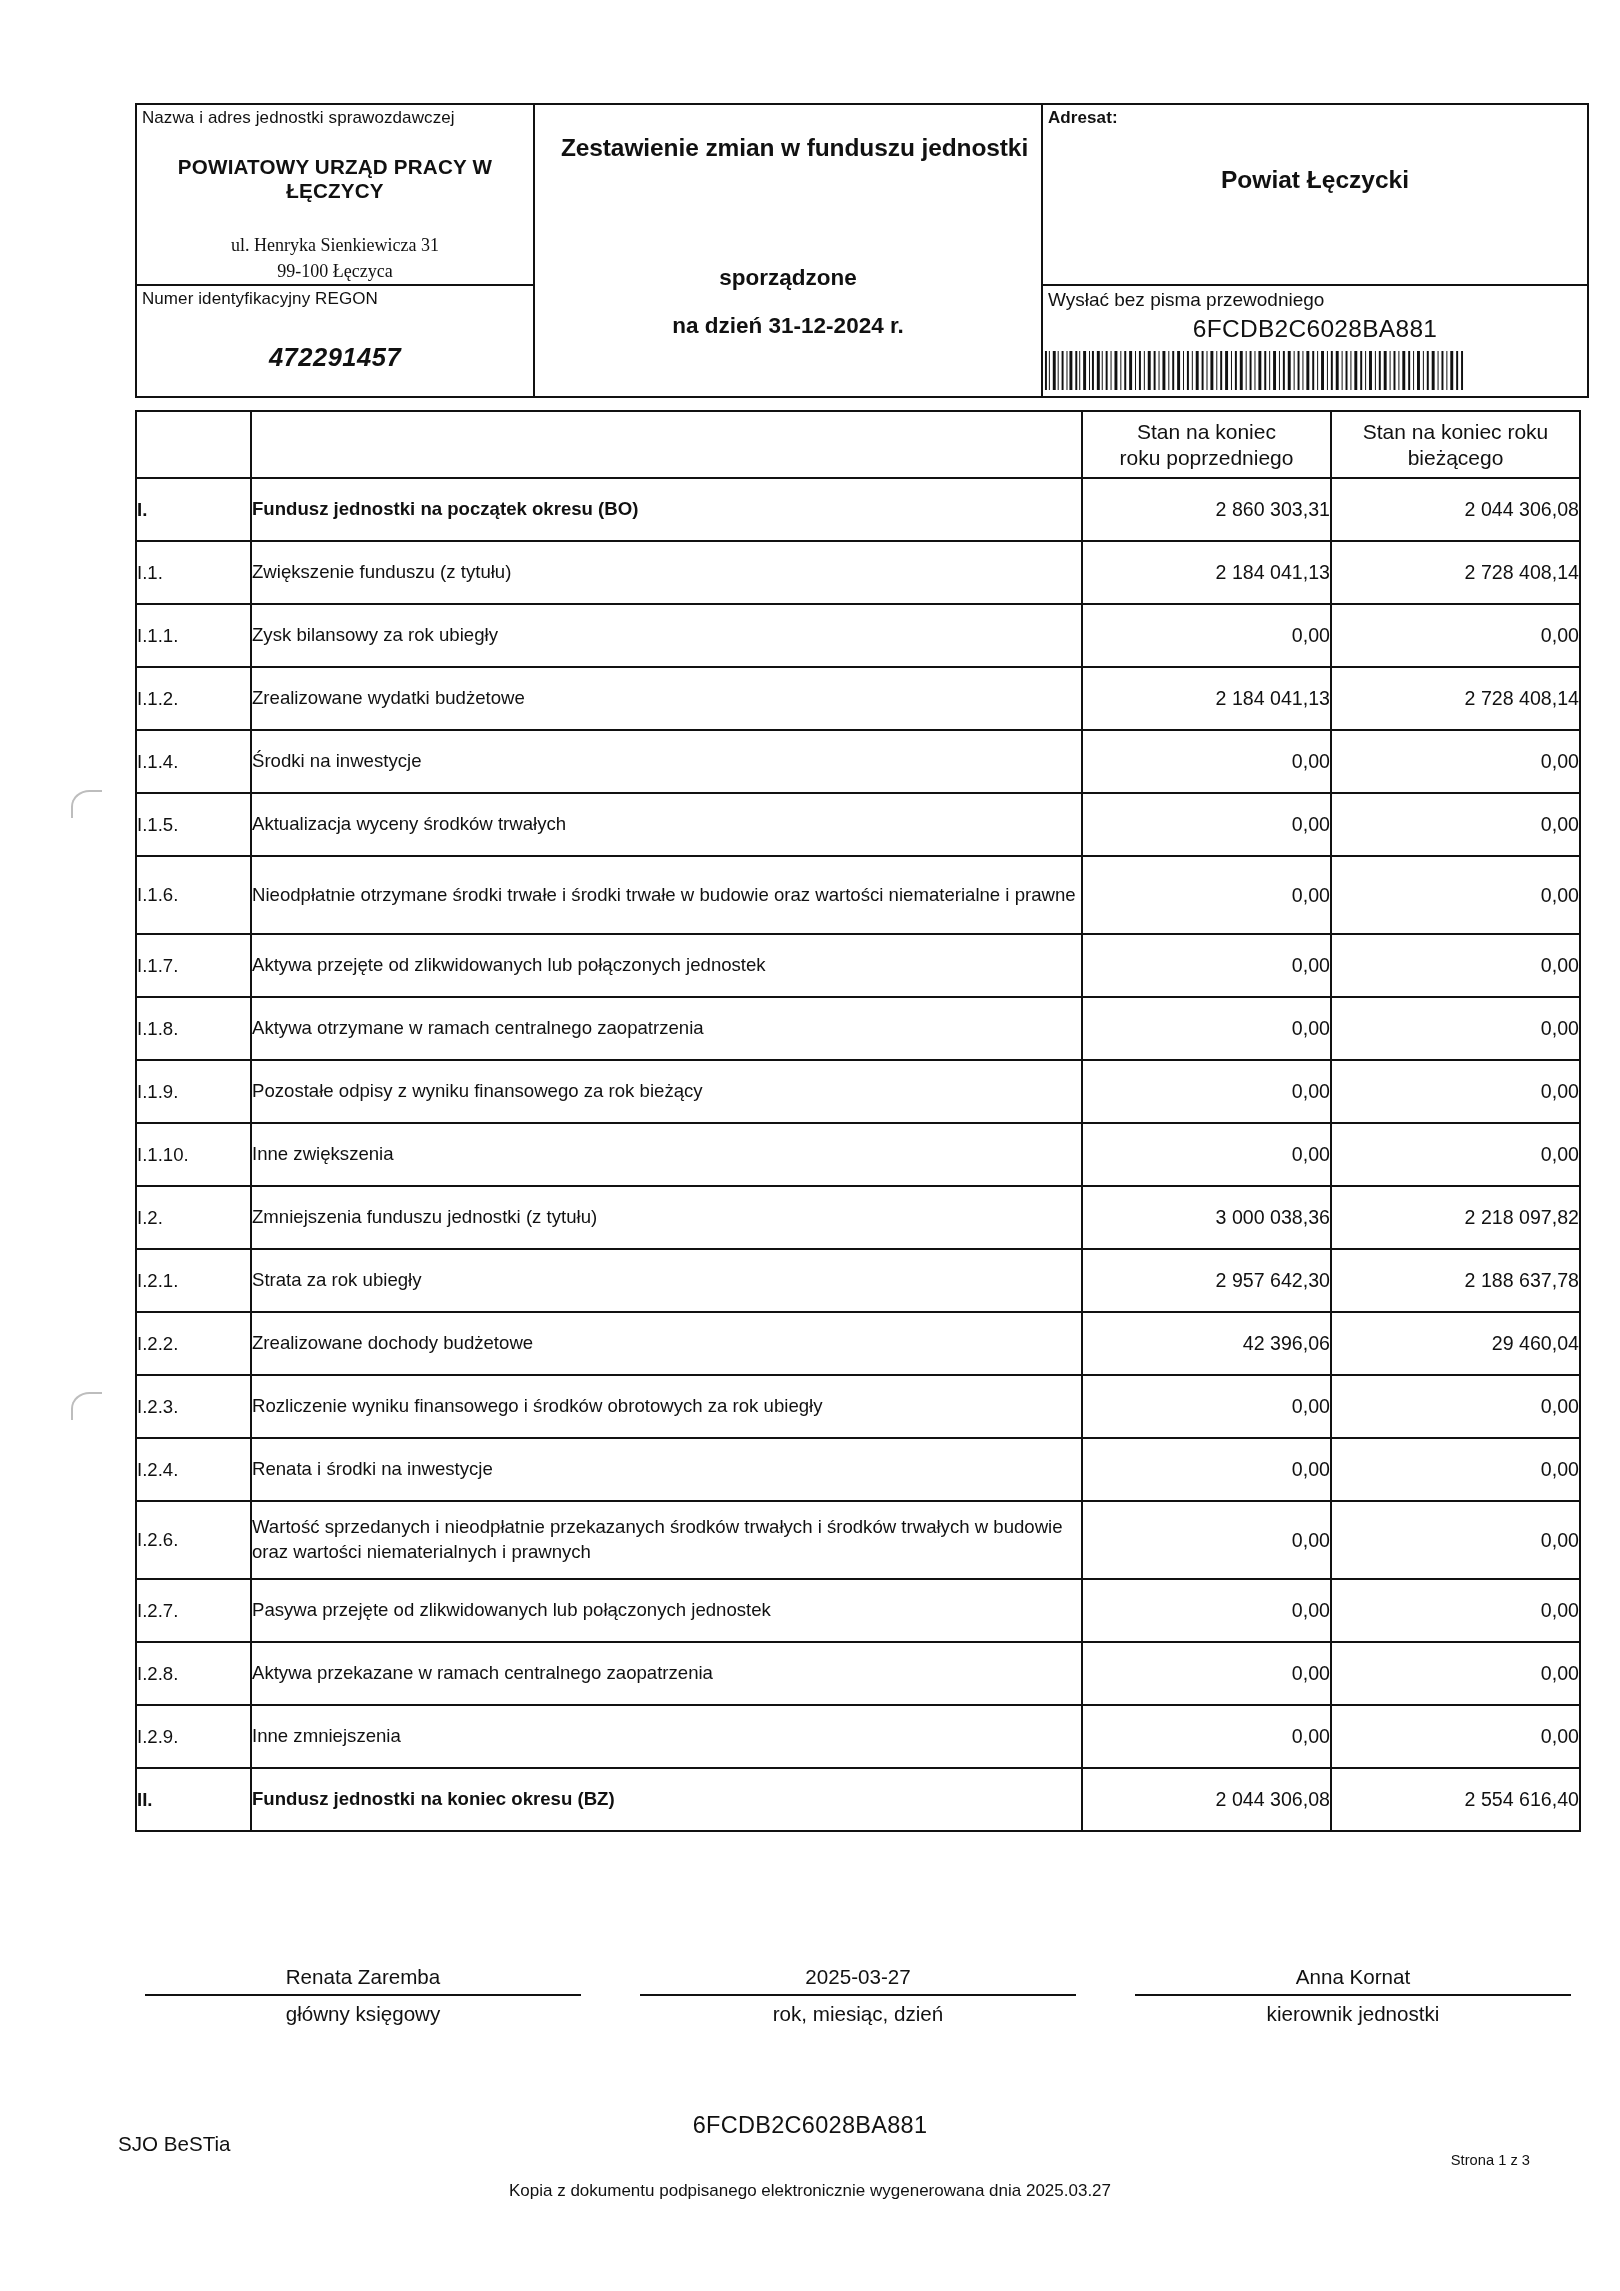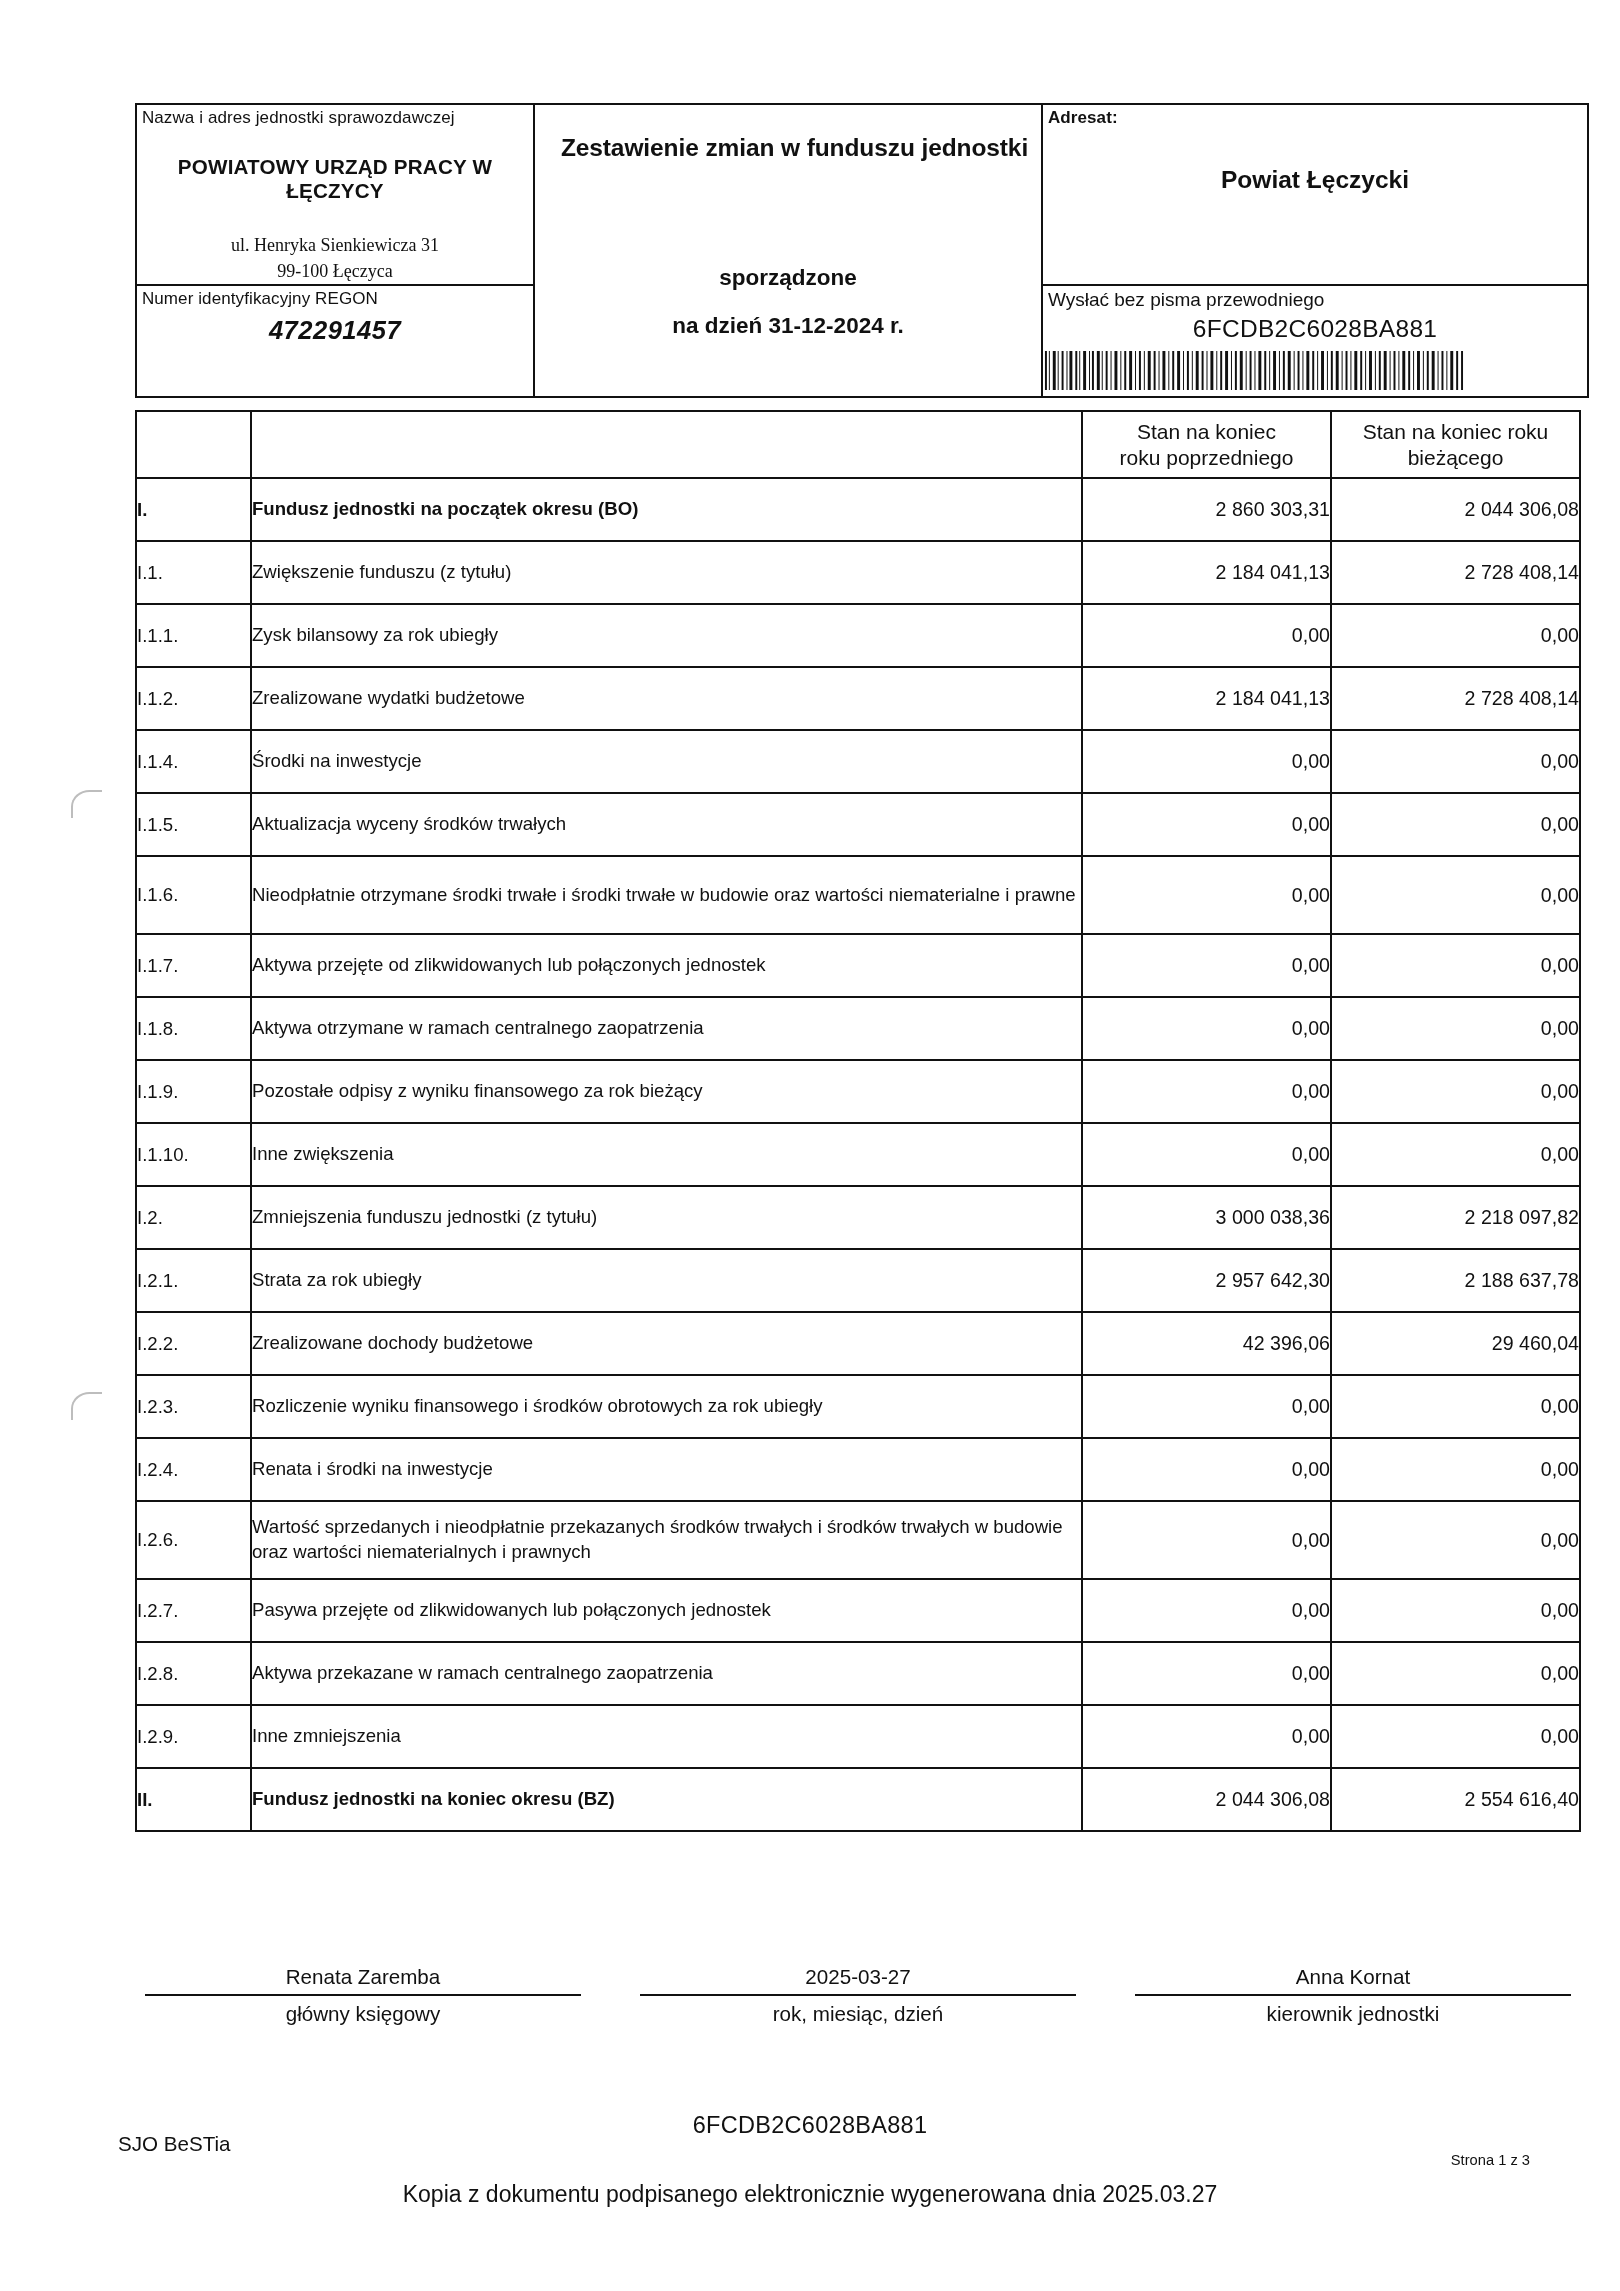--- a/index.html
+++ b/index.html
@@ -69,21 +69,21 @@
   }
 
   .regon-box {
     height: 110px;
   }
   .regon-val {
     text-align: center;
     font-size: 25.5px;
     font-weight: bold;
     font-style: italic;
-    margin-top: 8px;
+    margin-top: 35px;
     letter-spacing: 0.5px;
   }
 
   .title-cell {
     text-align: center;
     vertical-align: top;
   }
   .doc-title {
     font-size: 24.5px;
     font-weight: bold;
@@ -222,21 +222,21 @@
     text-align: center;
     font-size: 23.5px;
     letter-spacing: 0.3px;
   }
   .footer-note {
     position: absolute;
     left: 0;
     top: 2181px;
     width: 1620px;
     text-align: center;
-    font-size: 23px;
+    font-size: 17px;
   }
   .footer-page {
     position: absolute;
     right: 90px;
     top: 2152px;
     font-size: 14.7px;
   }
 
   
   .punch {

